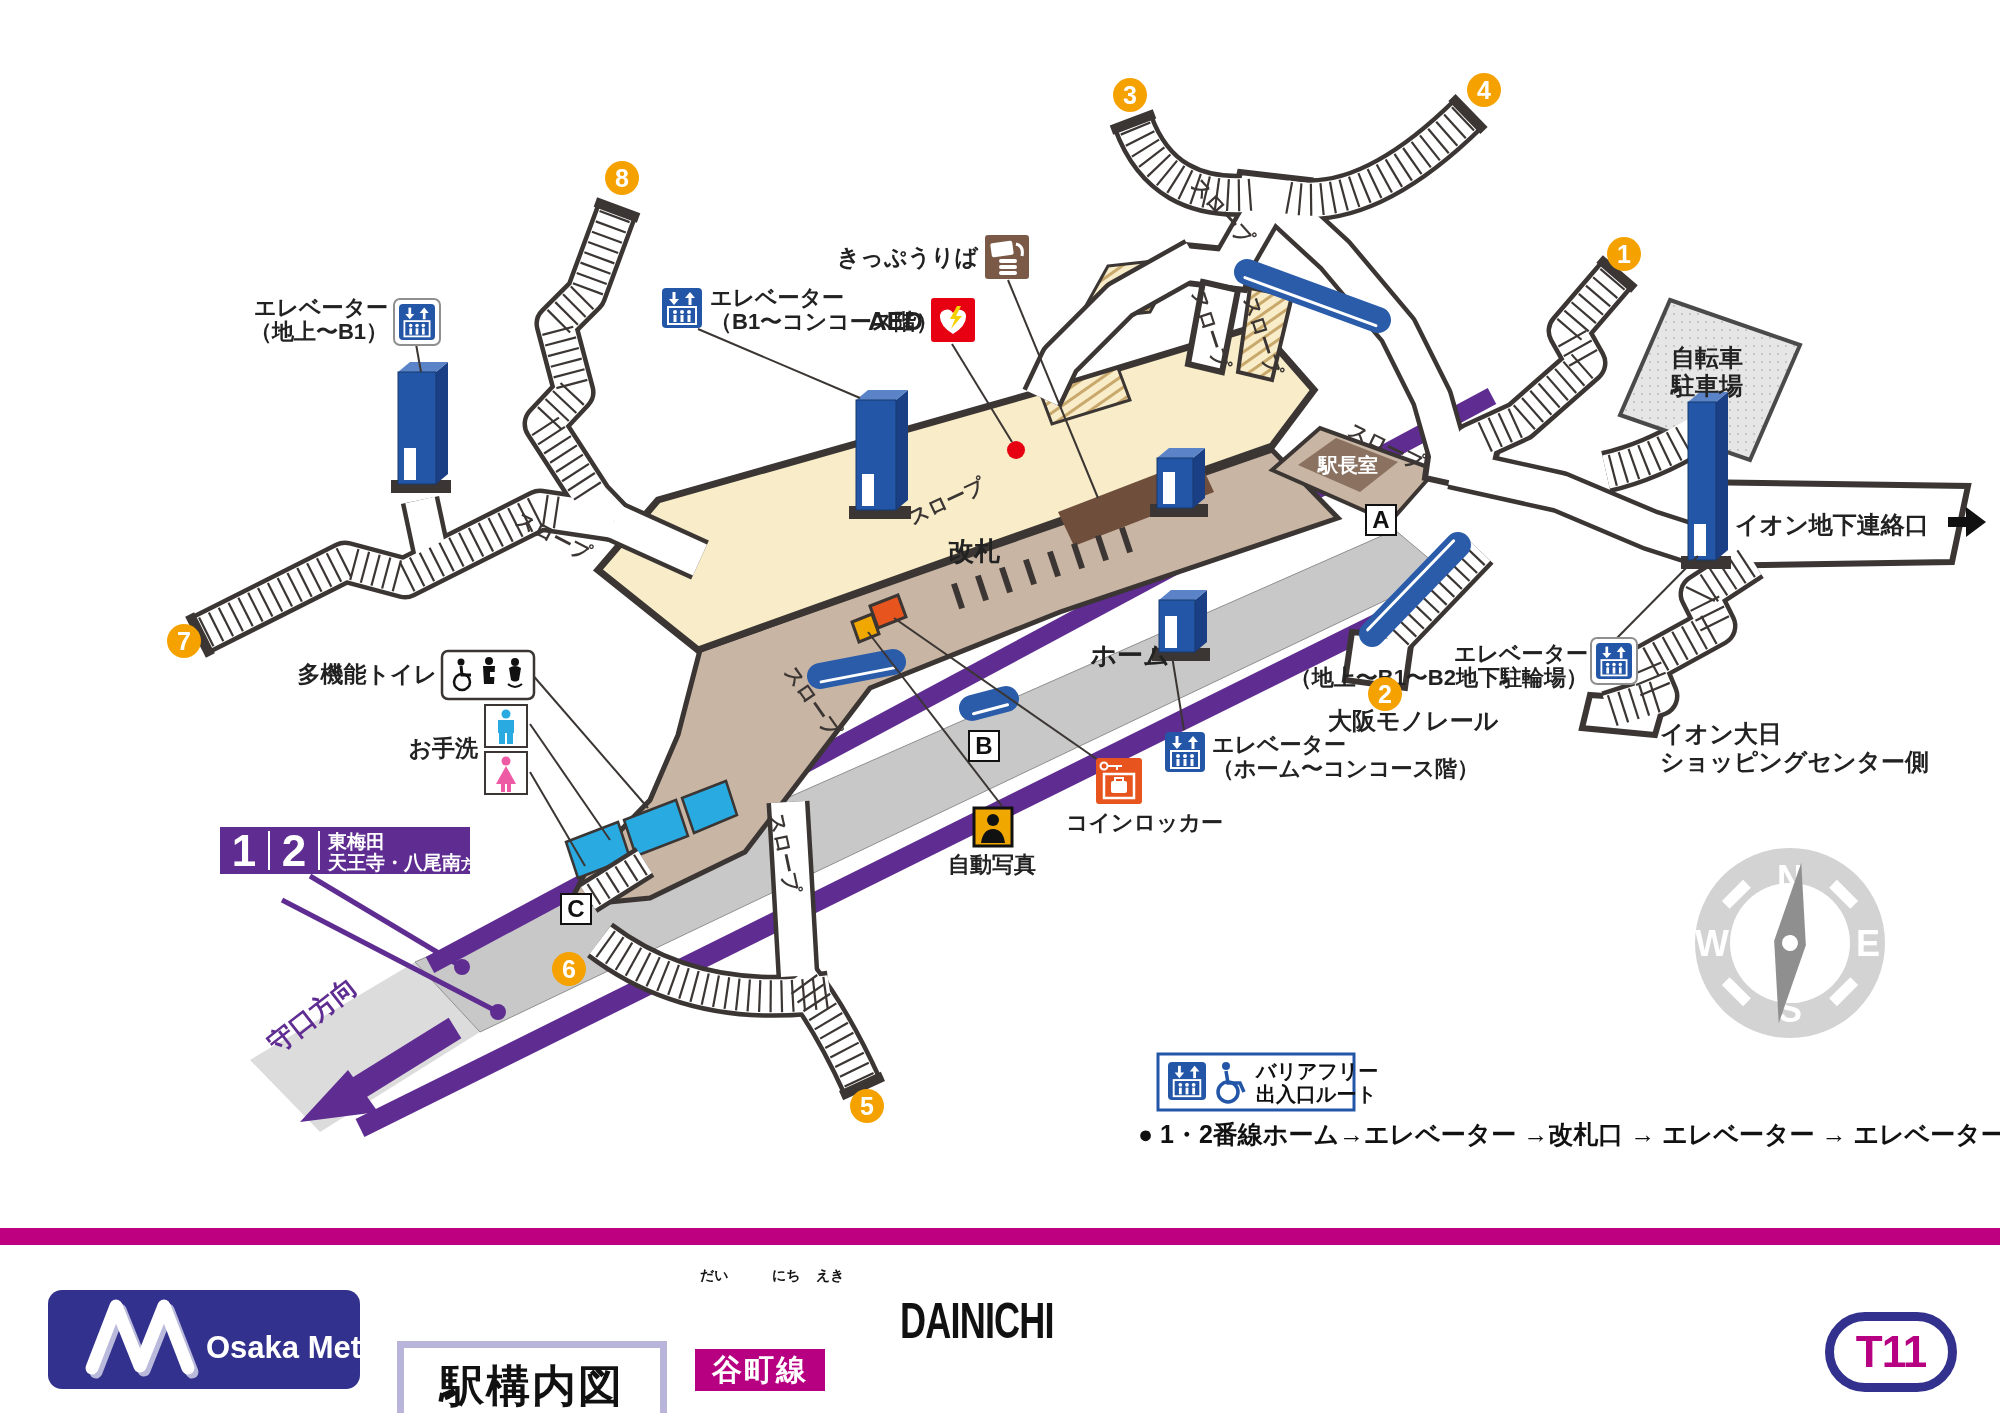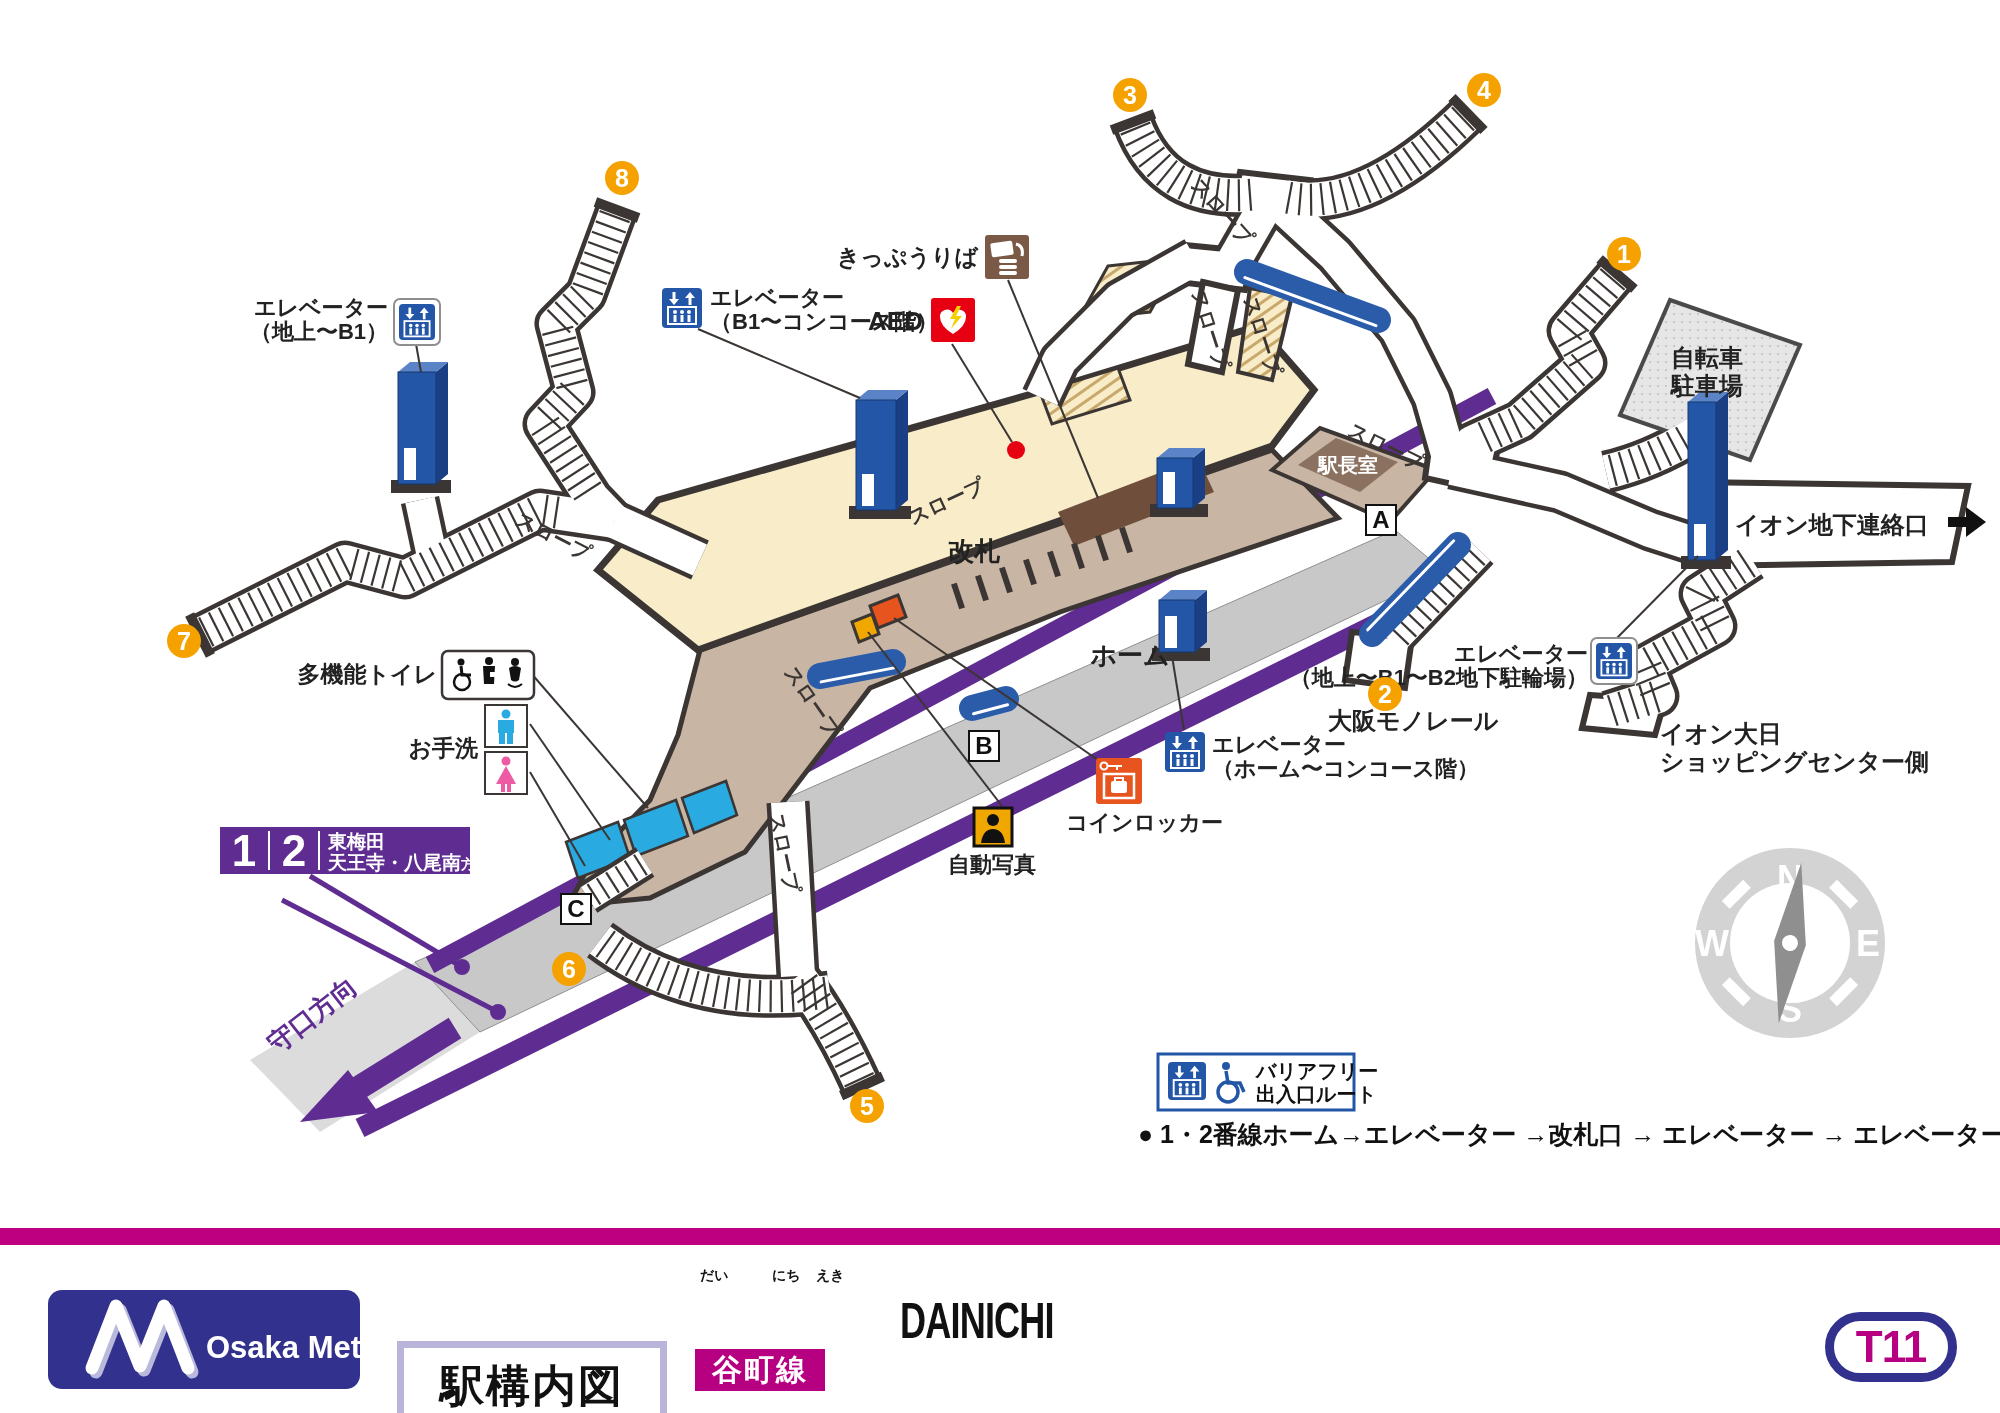--- a/index.html
+++ b/index.html
@@ -9,21 +9,21 @@
   .sep-bar{position:absolute;left:0;top:1228px;width:2000px;height:17px;background:#BE0080;}
   .footer{position:absolute;left:0;top:1245px;width:2000px;height:168px;background:#fff;}
   .metro-logo{position:absolute;left:48px;top:45px;width:312px;height:99px;background:#32328E;border-radius:14px;}
   .metro-logo svg{position:absolute;left:0;top:0;}
   .mapbox{position:absolute;left:397px;top:50px;width:256px;height:76px;border:7px solid #B9B4DA;background:#fff;display:flex;align-items:center;justify-content:center;margin-top:46px;}
   .mapbox span{font-size:44px;font-weight:bold;color:#111;letter-spacing:2px;}
   .furi{position:absolute;top:22px;font-size:14px;font-weight:bold;color:#111;}
   .st-kanji{position:absolute;left:697px;top:40px;font-size:57px;font-weight:bold;color:#111;letter-spacing:14px;white-space:nowrap;}
   .st-romaji{position:absolute;left:900px;top:48px;font-size:44px;font-weight:bold;color:#111;transform:scaleX(0.82) scaleY(1.12);transform-origin:left top;letter-spacing:-1px;}
   .line-badge{position:absolute;left:695px;top:104px;width:130px;height:42px;background:#B60081;color:#fff;font-size:30px;font-weight:bold;display:flex;align-items:center;justify-content:center;letter-spacing:2px;}
-  .code-badge{position:absolute;left:1825px;top:67px;width:132px;height:70px;background:#fff;border:9px solid #32328E;border-radius:40px;box-sizing:border-box;display:flex;align-items:center;justify-content:center;}
+  .code-badge{position:absolute;left:1825px;top:67px;width:132px;height:80px;background:#fff;border:9px solid #32328E;border-radius:40px;box-sizing:border-box;display:flex;align-items:center;justify-content:center;}
   .code-badge span{color:#B60081;font-size:44px;font-weight:bold;letter-spacing:-1px;}
 </style>
 </head>
 <body>
 
 <div id="map-wrap">
 <svg id="map" width="2000" height="1228" viewBox="0 0 2000 1228" xmlns="http://www.w3.org/2000/svg">
   <defs>
     <pattern id="dots" width="8" height="8" patternUnits="userSpaceOnUse">
       <rect width="8" height="8" fill="#E6E6E6"></rect>

